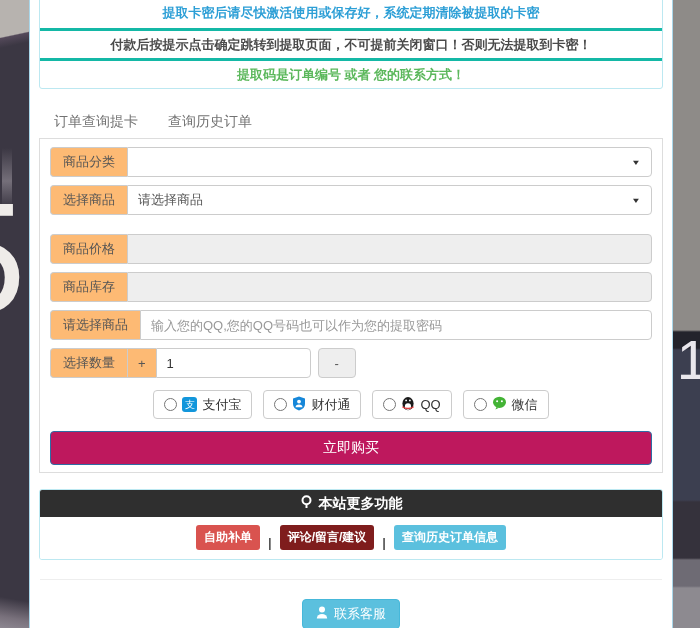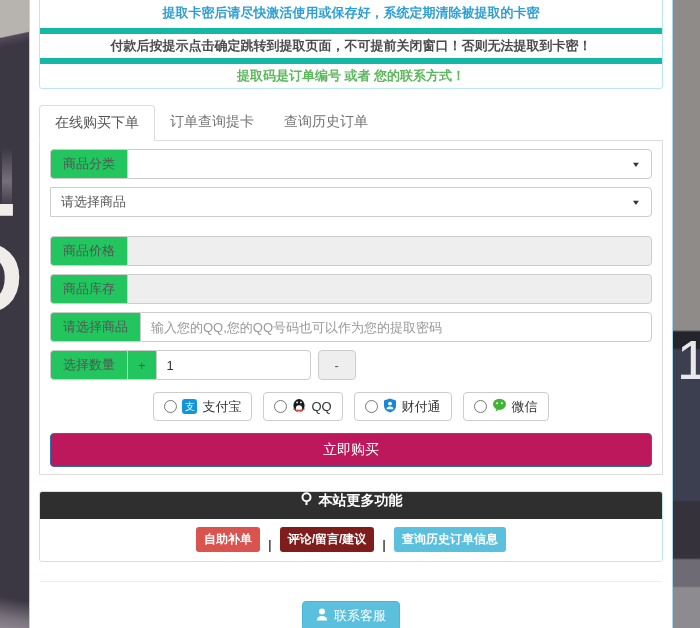--- a/index.html
+++ b/index.html
@@ -24,33 +24,33 @@
   .bg-digit-right { position:absolute; right:-8px; top:332px; color:#e9e7ec;
     font-size:56px; font-weight:400; line-height:1; }
   
   .page { position:absolute; left:29px; top:0; width:644px; height:628px;
     background:#fff; border-left:1px solid #a9d7ea; border-right:1px solid #a9d7ea; }
   .inner { padding:0 9px; }
   
   .notice-panel { margin-top:-3px; border:1px solid #bce8f1; border-radius:0 0 3px 3px; background:#fff; }
   .notice-row { height:30px; display:flex; align-items:center; justify-content:center;
     font-size:13px; font-weight:bold; }
-  .notice-row + .notice-row { border-top:6px solid #14b8a6; }
+  .notice-row + .notice-row { border-top:3px solid #14b8a6; }
   .notice-0 { color:#2d9fd6; }
   .notice-1 { color:#4a4a4a; }
   .notice-2 { color:#5cb85c; }
   
   .tabs { margin-top:16px; display:flex; border-bottom:1px solid #ddd; padding-left:0; }
   .tab { font-size:14px; padding:8px 15px; color:#737373; cursor:pointer; margin-bottom:-1px; }
   .tab.active { color:#555; background:#fff; border:1px solid #ddd; border-bottom:1px solid #fff;
     border-radius:4px 4px 0 0; }
   
   .tab-panel { border:1px solid #ddd; border-top:none; padding:8px 10px 7px; background:#fff; }
   .igroup { display:flex; width:100%; margin-bottom:8px; }
-  .iaddon { background:#22c55e; border:1px solid #ccc; border-right:none; border-radius:4px 0 0 4px;
+  .iaddon { background:#fdba74; border:1px solid #ccc; border-right:none; border-radius:4px 0 0 4px;
     color:#555; font-size:13px; padding:0 12px; height:30px; display:flex; align-items:center; white-space:nowrap; }
   .ictrl { flex:1; height:30px; border:1px solid #ccc; border-radius:0 4px 4px 0;
     font-size:13px; color:#555; padding:0 10px; background:#fff; font-family:inherit; }
   .ictrl:disabled, .ictrl.disabled { background:#eee; }
   .sel { position:relative; display:flex; align-items:center; cursor:pointer; }
   .sel .caret { position:absolute; right:10px; top:50%; transform:translateY(-50%) scaleY(.75);
     font-size:10px; color:#333; }
   .gap-lg { margin-top:19px; }
   input::placeholder { color:#999; }
   
@@ -67,21 +67,21 @@
   .pay-opt input[type=radio] { width:13px; height:13px; margin:0; accent-color:#888; }
   .icon-box { width:15px; height:15px; border-radius:3px; display:flex; align-items:center;
     justify-content:center; color:#fff; font-size:10px; line-height:1; }
   .alipay { background:#1296db; }
   
   .buy-btn { display:block; width:100%; margin-top:11px; height:34px; background:#be185d;
     border:1px solid #2e6da4; border-radius:4px; color:#fff; font-size:14px; cursor:pointer;
     font-family:inherit; }
   
   .more-panel { margin-top:16px; border:1px solid #bce8f1; border-radius:3px; overflow:hidden; }
-  .more-head { background:#2f2f2f; color:#fff; height:27px; display:flex; 
+  .more-head { background:#2f2f2f; color:#fff; height:27px; display:flex; align-items:center;
     justify-content:center; gap:6px; font-size:14px; font-weight:bold; }
   .more-body { background:#fff; display:flex; align-items:flex-end; justify-content:center;
     gap:8px; padding:8px 0 9px; }
   .mini-btn { border:none; border-radius:3px; color:#fff; font-size:12px; font-weight:bold;
     padding:4px 8px; cursor:pointer; font-family:inherit; }
   .mb-red { background:#d9534f; }
   .mb-green { background:#7f1d1d; }
   .mb-cyan { background:#5bc0de; }
   .sep { color:#555; font-size:13px; font-weight:bold; }
   
@@ -106,36 +106,36 @@
 <div class="page">
   <div class="inner">
 
     <div class="notice-panel">
       <div class="notice-row notice-0">提取卡密后请尽快激活使用或保存好，系统定期清除被提取的卡密</div>
       <div class="notice-row notice-1">付款后按提示点击确定跳转到提取页面，不可提前关闭窗口！否则无法提取到卡密！</div>
       <div class="notice-row notice-2">提取码是订单编号 或者 您的联系方式！</div>
     </div>
 
     <div class="tabs">
-      <div class="tab active">在线购买下单</div>
       <div class="tab">订单查询提卡</div>
       <div class="tab">查询历史订单</div>
     </div>
 
     <div class="tab-panel">
 
       <div class="igroup">
         <span class="iaddon">商品分类</span>
         <div class="ictrl sel">
           <span></span>
           <span class="caret">▼</span>
         </div>
       </div>
 
       <div class="igroup">
+        <span class="iaddon">选择商品</span>
         <div class="ictrl sel">
           <span>请选择商品</span>
           <span class="caret">▼</span>
         </div>
       </div>
 
       <div class="igroup gap-lg">
         <span class="iaddon">商品价格</span>
         <input class="ictrl" disabled="" value="" style="">
       </div>
@@ -155,44 +155,44 @@
         <span class="iaddon qty-plus">+</span>
         <input class="ictrl qty-input" value="1" style="">
         <span class="qty-minus">-</span>
       </div>
 
       <div class="pay-row">
         <label class="pay-opt">
           <input type="radio" name="pay" style="">
           <span class="icon-box alipay">支</span>
           <span>支付宝</span>
+        </label>
+        <label class="pay-opt">
+          <input type="radio" name="pay" style="">
+          <span>
+            <svg width="14" height="15" viewBox="0 0 14 15">
+              <path d="M7 0.5 L13 2.5 V8 Q13 12.5 7 14.5 Q1 12.5 1 8 V2.5 Z" fill="#1687d9"></path>
+              <circle cx="7" cy="5.6" r="1.9" fill="#fff"></circle>
+              <path d="M3.6 11.2 a3.4 2.8 0 0 1 6.8 0 z" fill="#fff"></path>
+            </svg>
+          </span>
+          <span>财付通</span>
         </label>
         <label class="pay-opt">
           <input type="radio" name="pay" style="">
           <span>
             <svg width="14" height="16" viewBox="0 0 14 16">
               <ellipse cx="7" cy="8.6" rx="5.6" ry="6.6" fill="#1a1a1a"></ellipse>
               <ellipse cx="7" cy="11.6" rx="3.1" ry="3.3" fill="#fff"></ellipse>
               <path d="M1.2 11.2 Q7 14.4 12.8 11.2 L12.5 12.8 Q7 15.6 1.5 12.8 Z" fill="#e23c3c"></path>
               <circle cx="5.1" cy="5.4" r="0.9" fill="#fff"></circle>
               <circle cx="8.9" cy="5.4" r="0.9" fill="#fff"></circle>
             </svg>
           </span>
           <span>QQ</span>
-        </label>
-        <label class="pay-opt">
-          <input type="radio" name="pay" style="">
-          <span>
-            <svg width="14" height="15" viewBox="0 0 14 15">
-              <path d="M7 0.5 L13 2.5 V8 Q13 12.5 7 14.5 Q1 12.5 1 8 V2.5 Z" fill="#1687d9"></path>
-              <circle cx="7" cy="5.6" r="1.9" fill="#fff"></circle>
-              <path d="M3.6 11.2 a3.4 2.8 0 0 1 6.8 0 z" fill="#fff"></path>
-            </svg>
-          </span>
-          <span>财付通</span>
         </label>
         <label class="pay-opt">
           <input type="radio" name="pay" style="">
           <span>
             <svg width="15" height="14" viewBox="0 0 15 14">
               <ellipse cx="7.5" cy="6.3" rx="6.5" ry="5.6" fill="#43b335"></ellipse>
               <path d="M4.5 11 L3.4 13.4 L7 11.8 Z" fill="#43b335"></path>
               <circle cx="5.1" cy="5.2" r="1" fill="#fff"></circle>
               <circle cx="9.9" cy="5.2" r="1" fill="#fff"></circle>
             </svg>

